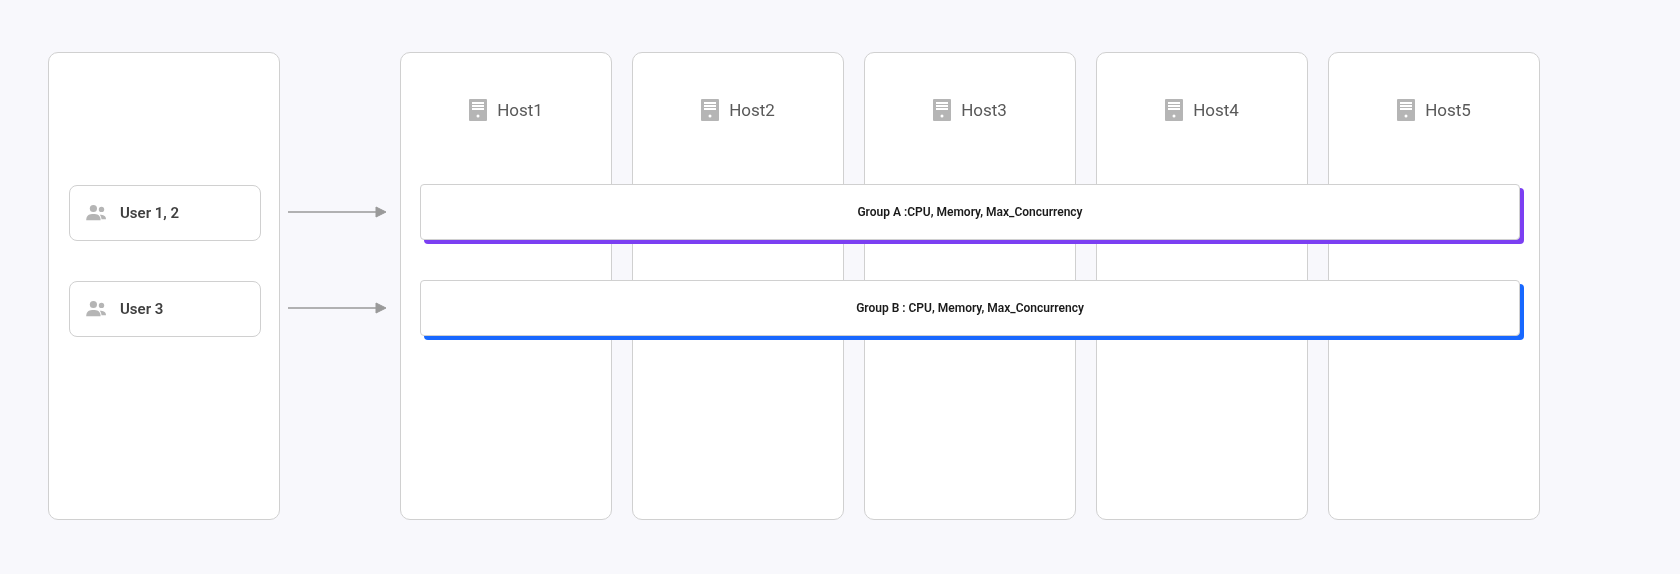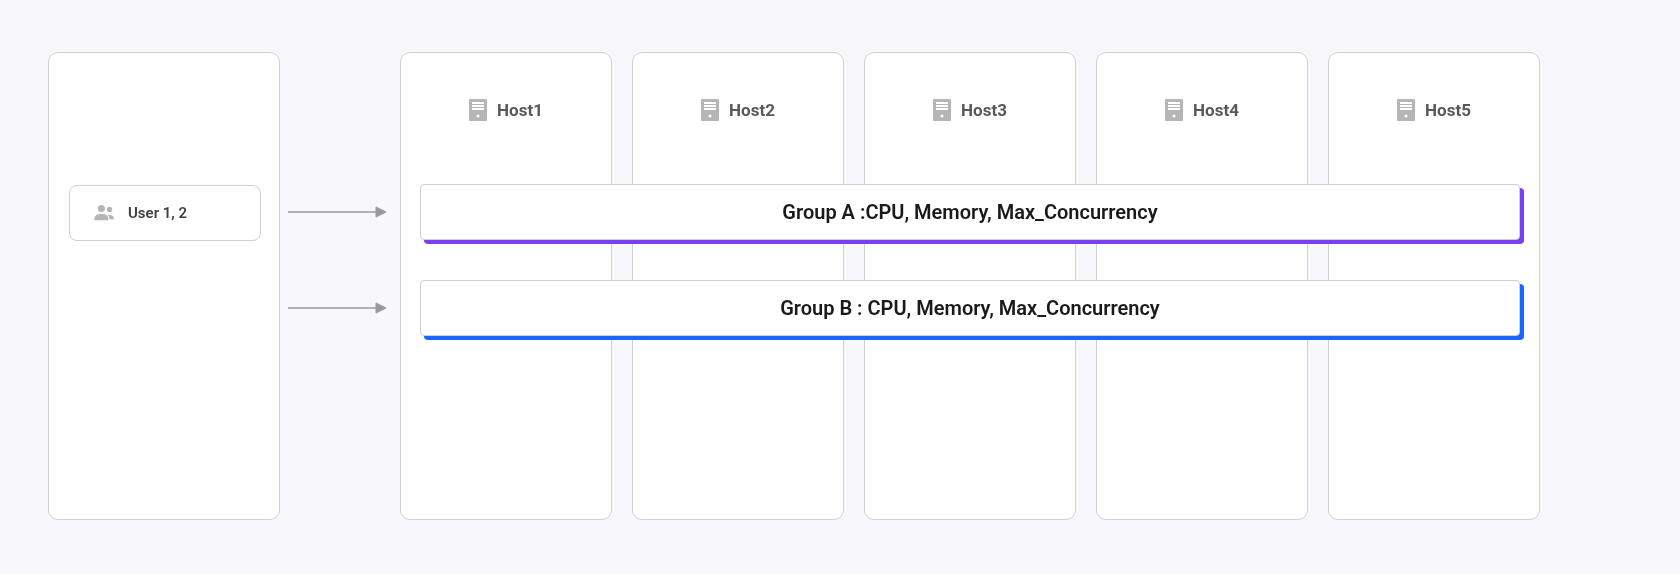--- a/index.html
+++ b/index.html
@@ -26,21 +26,21 @@
   .user-box {
     position: absolute;
     left: 20px;
     width: 192px;
     height: 56px;
     background: #ffffff;
     border: 1px solid #d0d0d0;
     border-radius: 8px;
     display: flex;
     align-items: center;
-    padding-left: 24px;
+    padding-left: 16px;
     gap: 12px;
   }
   .user-box-1 { top: 132px; }
   .user-box-2 { top: 228px; }
   .user-label {
     font-size: 15px;
     font-weight: 600;
     color: #404040;
   }
   .users-icon {
@@ -63,21 +63,21 @@
     top: 46px;
     left: 0;
     width: 100%;
     display: flex;
     justify-content: center;
     align-items: center;
     gap: 10px;
   }
   .host-label {
     font-size: 17px;
-    font-weight: 700;
+    font-weight: 400;
     color: #595959;
   }
   .server-icon {
     width: 18px;
     height: 22px;
     fill: #b5b5b5;
   }
   .group-bar {
     position: absolute;
     left: 420px;
@@ -93,21 +93,21 @@
   .group-a {
     top: 184px;
     box-shadow: 4px 4px 0 0 #7b3ff2;
   }
   .group-b {
     top: 280px;
     box-shadow: 4px 4px 0 0 #1868ff;
     text-align: center;
   }
   .group-label {
-    font-size: 20px;
+    font-size: 12px;
     font-weight: 600;
     color: #1a1a1a;
   }
   .arrow {
     position: absolute;
     stroke: #9a9a9a;
     fill: #9a9a9a;
   }
   .arrow-1 { left: 288px; top: 202px; }
   .arrow-2 { left: 288px; top: 298px; }
@@ -117,20 +117,29 @@
 
 <div class="panel users-panel">
   <div class="user-box user-box-1">
     <svg class="users-icon" viewBox="0 0 24 20">
       <circle cx="8" cy="5" r="4"></circle>
       <path d="M0 18 C0 12 4 11 8 11 C12 11 16 12 16 18 Z"></path>
       <circle cx="17" cy="6" r="3"></circle>
       <path d="M15 12 C19 12 22 13 22 17 L17 17 C17 15 16 13 15 12 Z"></path>
     </svg>
     <span class="user-label">User 1, 2</span>
+  </div>
+  <div class="user-box user-box-2">
+    <svg class="users-icon" viewBox="0 0 24 20">
+      <circle cx="8" cy="5" r="4"></circle>
+      <path d="M0 18 C0 12 4 11 8 11 C12 11 16 12 16 18 Z"></path>
+      <circle cx="17" cy="6" r="3"></circle>
+      <path d="M15 12 C19 12 22 13 22 17 L17 17 C17 15 16 13 15 12 Z"></path>
+    </svg>
+    <span class="user-label">User 3</span>
   </div>
 </div>
 
 <svg class="arrow arrow-1" width="100" height="20">
   <line x1="0" y1="10" x2="88" y2="10" stroke-width="1.5"></line>
   <polygon points="88,5 98,10 88,15"></polygon>
 </svg>
 <svg class="arrow arrow-2" width="100" height="20">
   <line x1="0" y1="10" x2="88" y2="10" stroke-width="1.5"></line>
   <polygon points="88,5 98,10 88,15"></polygon>

